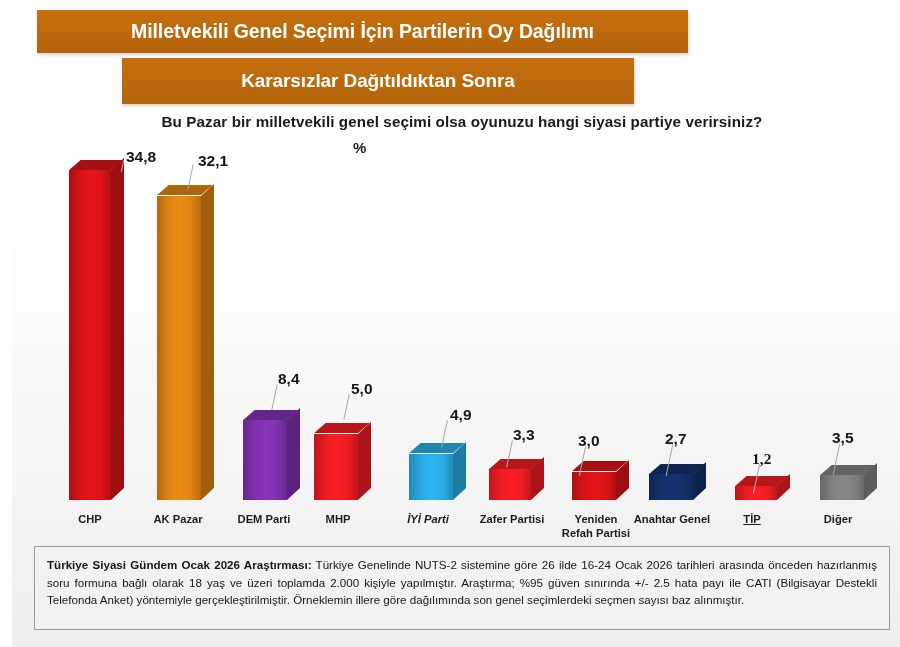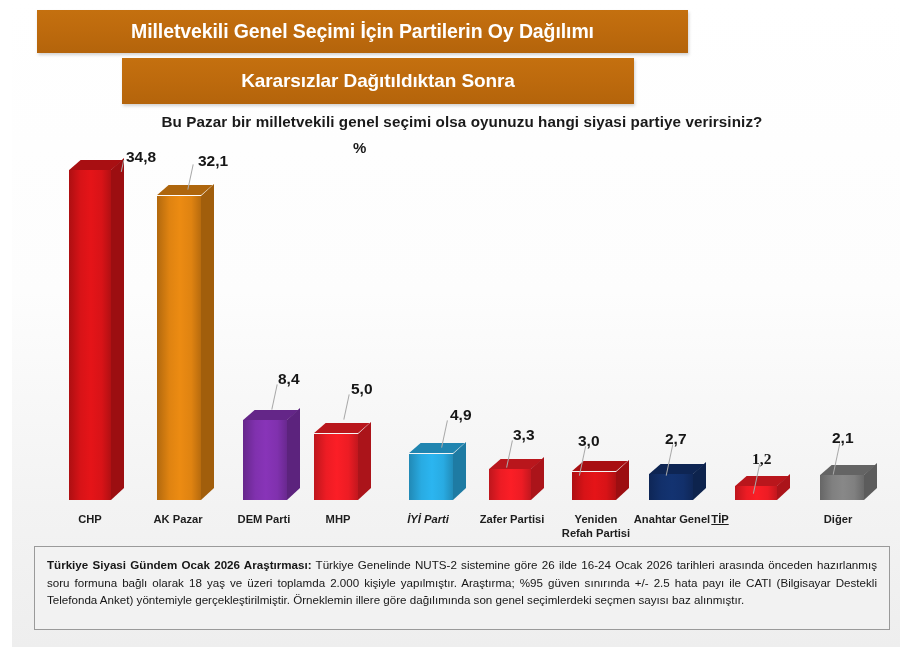--- a/index.html
+++ b/index.html
@@ -223,28 +223,28 @@
       <div class="leader" style="left: 657px; top: 314px; height: 32px; transform: rotate(12deg);"></div>
       <div class="val-label" style="left: 653px; top: 300px;">2,7</div>
       <div class="cat-label" style="left: 598px; width: 124px; top: 382px;">Anahtar Genel</div>
       <div class="bar3d" style="left: 723px; top: 356px; width: 42px; height: 14px;">
         <div style="position: absolute; left: 0px; top: -10.14px; width: 42px; height: 10.14px; background: rgb(185, 22, 28); transform: skewX(-49deg); transform-origin: left bottom;"></div>
         <div style="position: absolute; left: 42px; top: 0px; width: 13px; height: 14px; background: rgb(171, 20, 26); transform: skewY(-43deg); transform-origin: left top;"></div>
         <div class="bar-front" style="background: linear-gradient(to right, rgb(190, 22, 29) 0%, rgb(237, 28, 36) 28%, rgb(251, 30, 38) 52%, rgb(237, 28, 36) 78%, rgb(194, 23, 30) 100%);"></div>
       </div>
       <div class="leader" style="left: 744px; top: 334px; height: 30px; transform: rotate(12deg);"></div>
       <div class="val-label" style="left: 740px; top: 320px; font-family: Liberation Serif, serif;">1,2</div>
-      <div class="cat-label" style="left: 660px; width: 96px; top: 382px; text-decoration: underline;">TİP</div>
+      <div class="cat-label" style="left: 692px; width: 96px; top: 382px; text-decoration: underline;">TİP</div>
       <div class="bar3d" style="left: 808px; top: 345.345px; width: 44px; height: 24.6552px;">
         <div style="position: absolute; left: 0px; top: -10.14px; width: 44px; height: 10.14px; background: rgb(100, 100, 100); transform: skewX(-49deg); transform-origin: left bottom;"></div>
         <div style="position: absolute; left: 44px; top: 0px; width: 13px; height: 24.6552px; background: rgb(92, 92, 92); transform: skewY(-43deg); transform-origin: left top;"></div>
         <div class="bar-front" style="background: linear-gradient(to right, rgb(102, 102, 102) 0%, rgb(128, 128, 128) 28%, rgb(136, 136, 136) 52%, rgb(128, 128, 128) 78%, rgb(105, 105, 105) 100%);"></div>
       </div>
       <div class="leader" style="left: 824px; top: 313px; height: 32px; transform: rotate(12deg);"></div>
-      <div class="val-label" style="left: 820px; top: 299px;">2,1</div>
+      <div class="val-label" style="left: 820px; top: 299px;">3,5</div>
       <div class="cat-label" style="left: 778px; width: 96px; top: 382px;">Diğer</div>
     </div>
 
   <div id="footnote">
     <b>Türkiye Siyasi Gündem Ocak 2026 Araştırması:</b><span> Türkiye Genelinde NUTS-2 sistemine göre 26 ilde 16-24 Ocak 2026 tarihleri arasında önceden hazırlanmış soru formuna bağlı olarak 18 yaş ve üzeri toplamda 2.000 kişiyle yapılmıştır. Araştırma; %95 güven sınırında +/- 2.5 hata payı ile CATI (Bilgisayar Destekli Telefonda Anket) yöntemiyle gerçekleştirilmiştir. Örneklemin illere göre dağılımında son genel seçimlerdeki seçmen sayısı baz alınmıştır.</span>
   </div>
 
 </div>
 
 </body></html>

